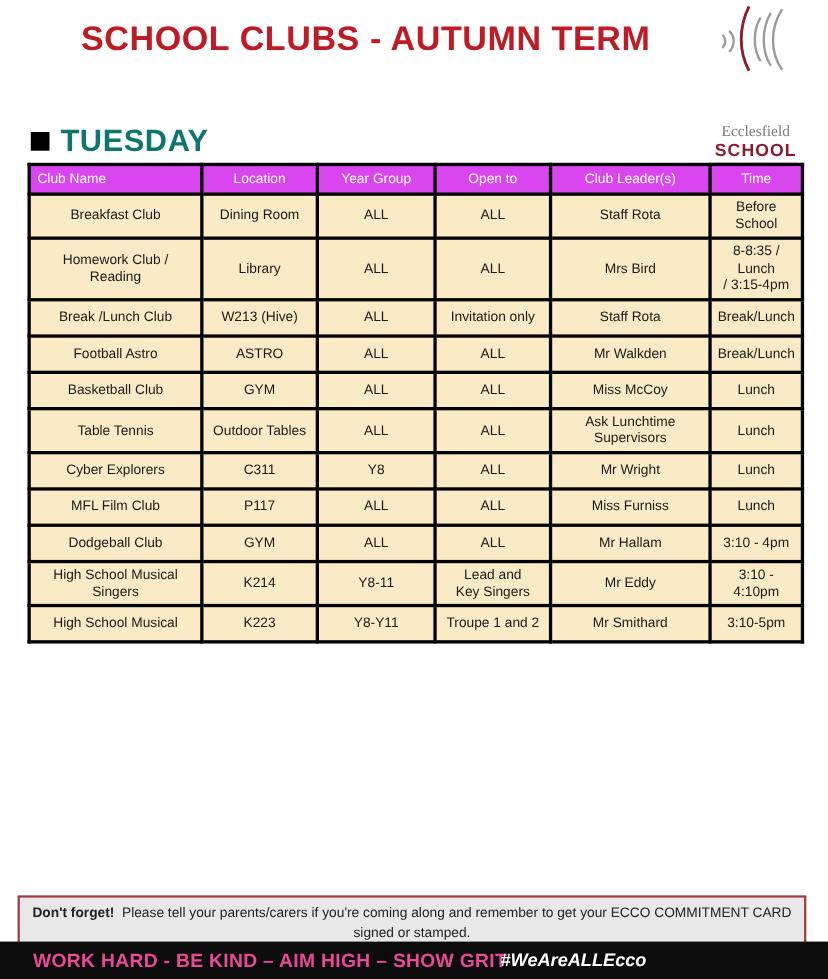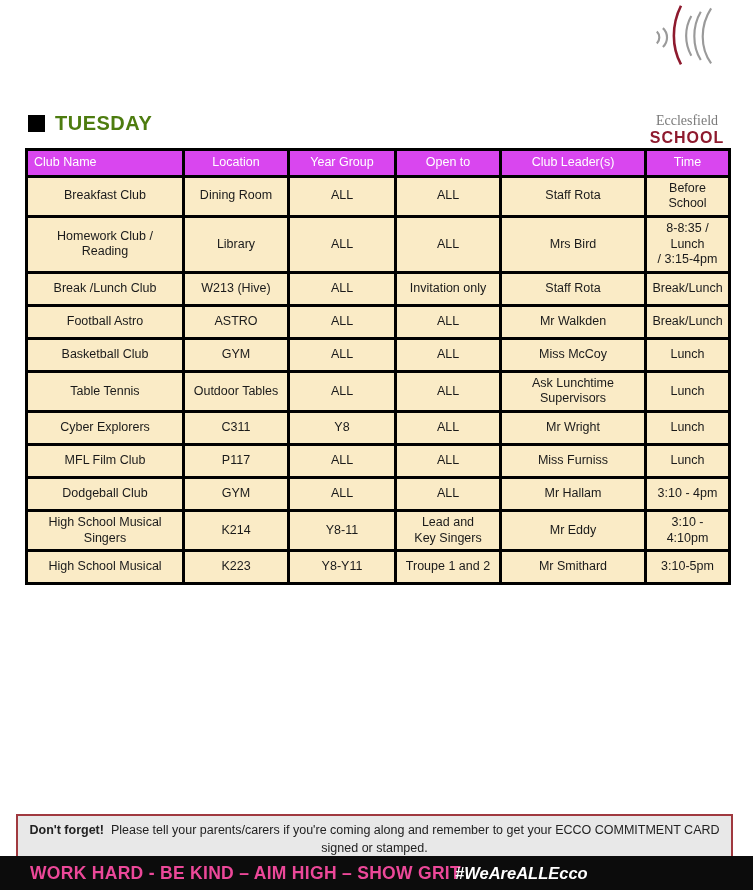--- a/index.html
+++ b/index.html
@@ -17,21 +17,21 @@
 
   .school-logo{position:absolute;right:10px;top:4px;width:112px;text-align:center;}
   .school-logo svg{display:block;margin:0 auto;}
   .logo-word-ecclesfield{font-family:"Liberation Serif","DejaVu Serif",serif;font-size:14px;color:#7a7a7a;line-height:1.05;margin-top:48px;}
   .logo-word-school{font-size:16px;font-weight:bold;color:#8e1a2e;letter-spacing:1px;line-height:1.15;border-bottom:1px solid #8e1a2e;display:inline-block;padding:0 2px 1px 2px;}
   .logo-word-enrichment{font-size:11.5px;color:#111;letter-spacing:1.5px;margin-top:4px;}
 
   
   .day-heading{position:absolute;left:28px;top:112px;display:flex;align-items:center;gap:10px;}
   .day-square{width:17px;height:17px;background:#000;display:inline-block;}
-  .day-label{font-size:20px;font-weight:bold;color:#4d7c0f;letter-spacing:.5px;}
+  .day-label{font-size:28px;font-weight:bold;color:#0f766e;letter-spacing:.5px;}
 
   
   .club-table{position:absolute;left:25px;top:148px;width:703px;border-collapse:collapse;table-layout:fixed;}
   .club-table th,.club-table td{border:3px solid #000;font-size:12.5px;line-height:1.25;padding:3px 4px;white-space:pre-line;}
   .club-table thead th{background:#d946ef;color:#fff;font-weight:normal;text-align:center;padding:4px 4px;}
   .club-table thead th.first{text-align:left;padding-left:6px;}
   .club-table td{background:var(--cell,#FAEBC6);color:#1a1a1a;text-align:center;vertical-align:middle;height:24px;}
   .club-table td:first-child{text-align:center;padding-left:4px;}
   .col-name{width:157px;} .col-loc{width:105px;} .col-year{width:107px;}
   .col-open{width:105px;} .col-leader{width:145px;} .col-time{width:84px;}
@@ -50,20 +50,21 @@
   .minerva{position:absolute;right:28px;top:3px;display:flex;align-items:center;gap:6px;}
   .minerva-text .minerva-name{color:#fff;font-size:10.5px;font-weight:bold;line-height:1.1;}
   .minerva-text .minerva-sub{color:#9a9a9a;font-size:8.5px;line-height:1.1;}
 </style>
 </head>
 <body>
 
 <div class="page">
 
   <div class="header-titles">
+    <h2 class="sub-title">SCHOOL CLUBS - AUTUMN TERM</h2>
   </div>
 
   <div class="school-logo">
     <span>
       <svg width="96" height="62" viewBox="0 0 110 72">
         <path d="M27,28 A15,15 0 0 1 27,50" fill="none" stroke="#9a9a9a" stroke-width="2.5"></path>
         <path d="M20,32 A10,10 0 0 1 20,46" fill="none" stroke="#9a9a9a" stroke-width="2.5"></path>
         <path d="M48,2 C37,24 37,50 48,70" fill="none" stroke="#8e1a2e" stroke-width="3"></path>
         <path d="M60,14 C52,28 52,46 60,60" fill="none" stroke="#9a9a9a" stroke-width="2.5"></path>
         <path d="M71,9 C61,26 61,49 71,65" fill="none" stroke="#9a9a9a" stroke-width="2.5"></path>

